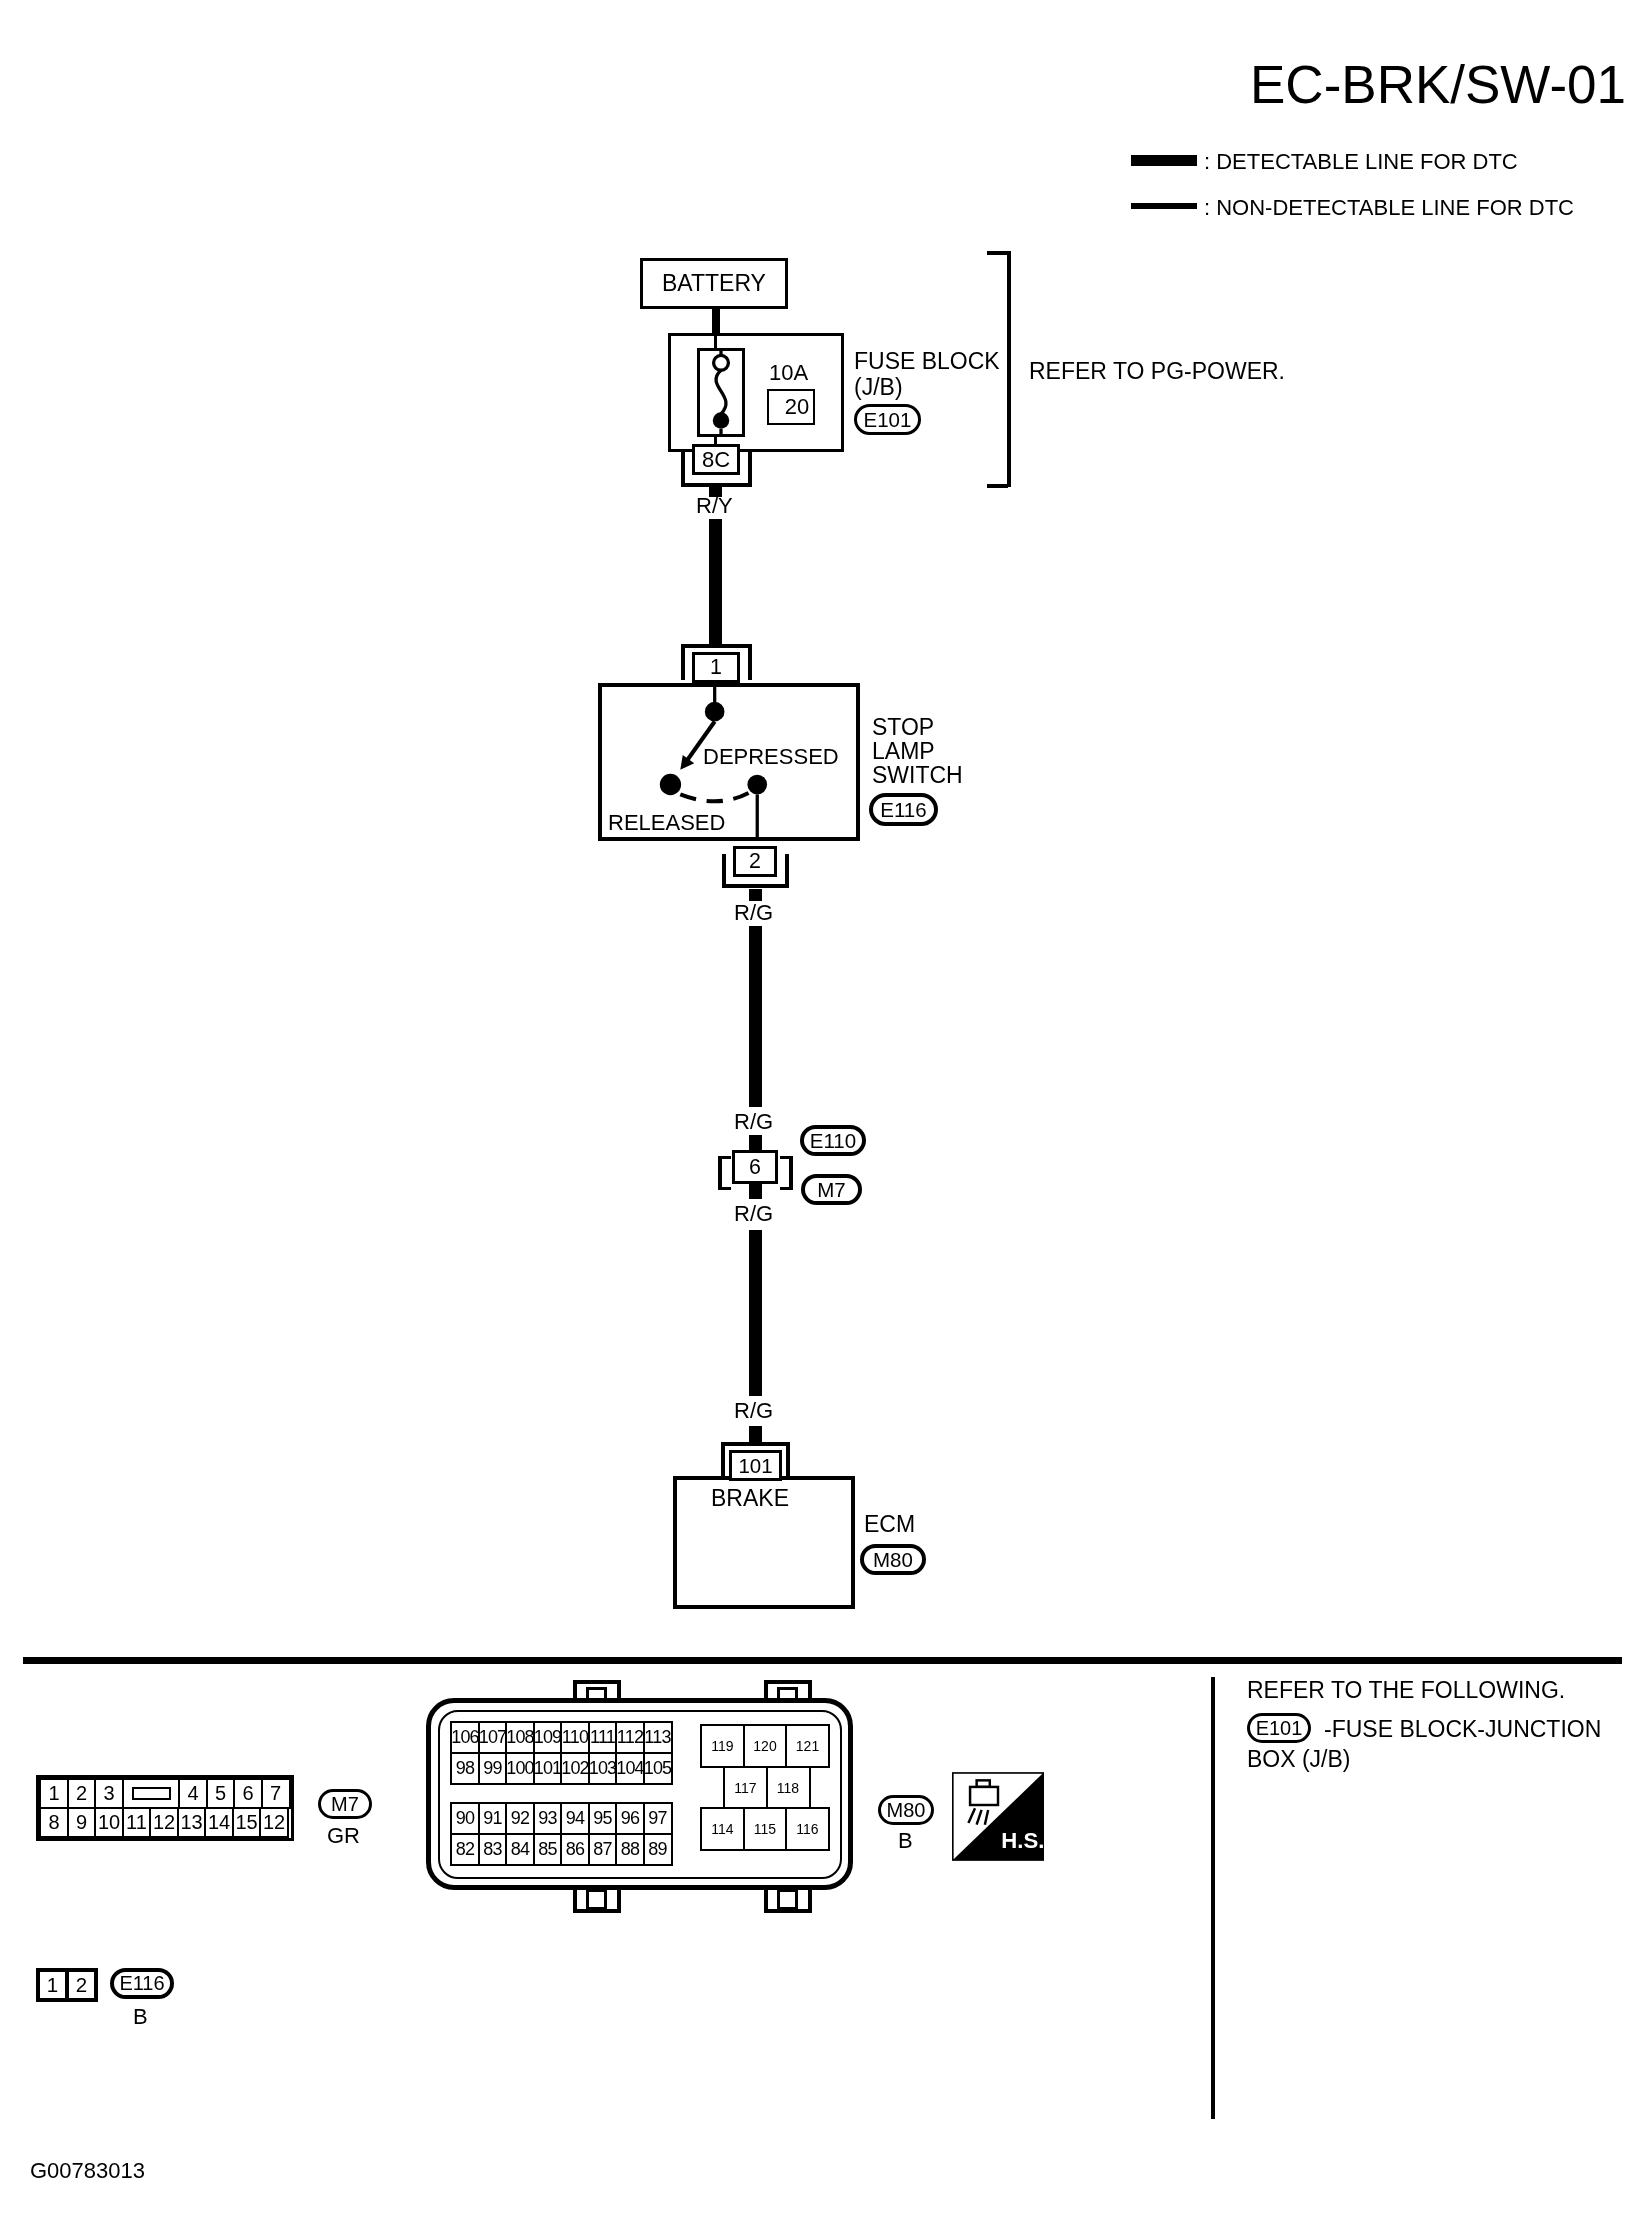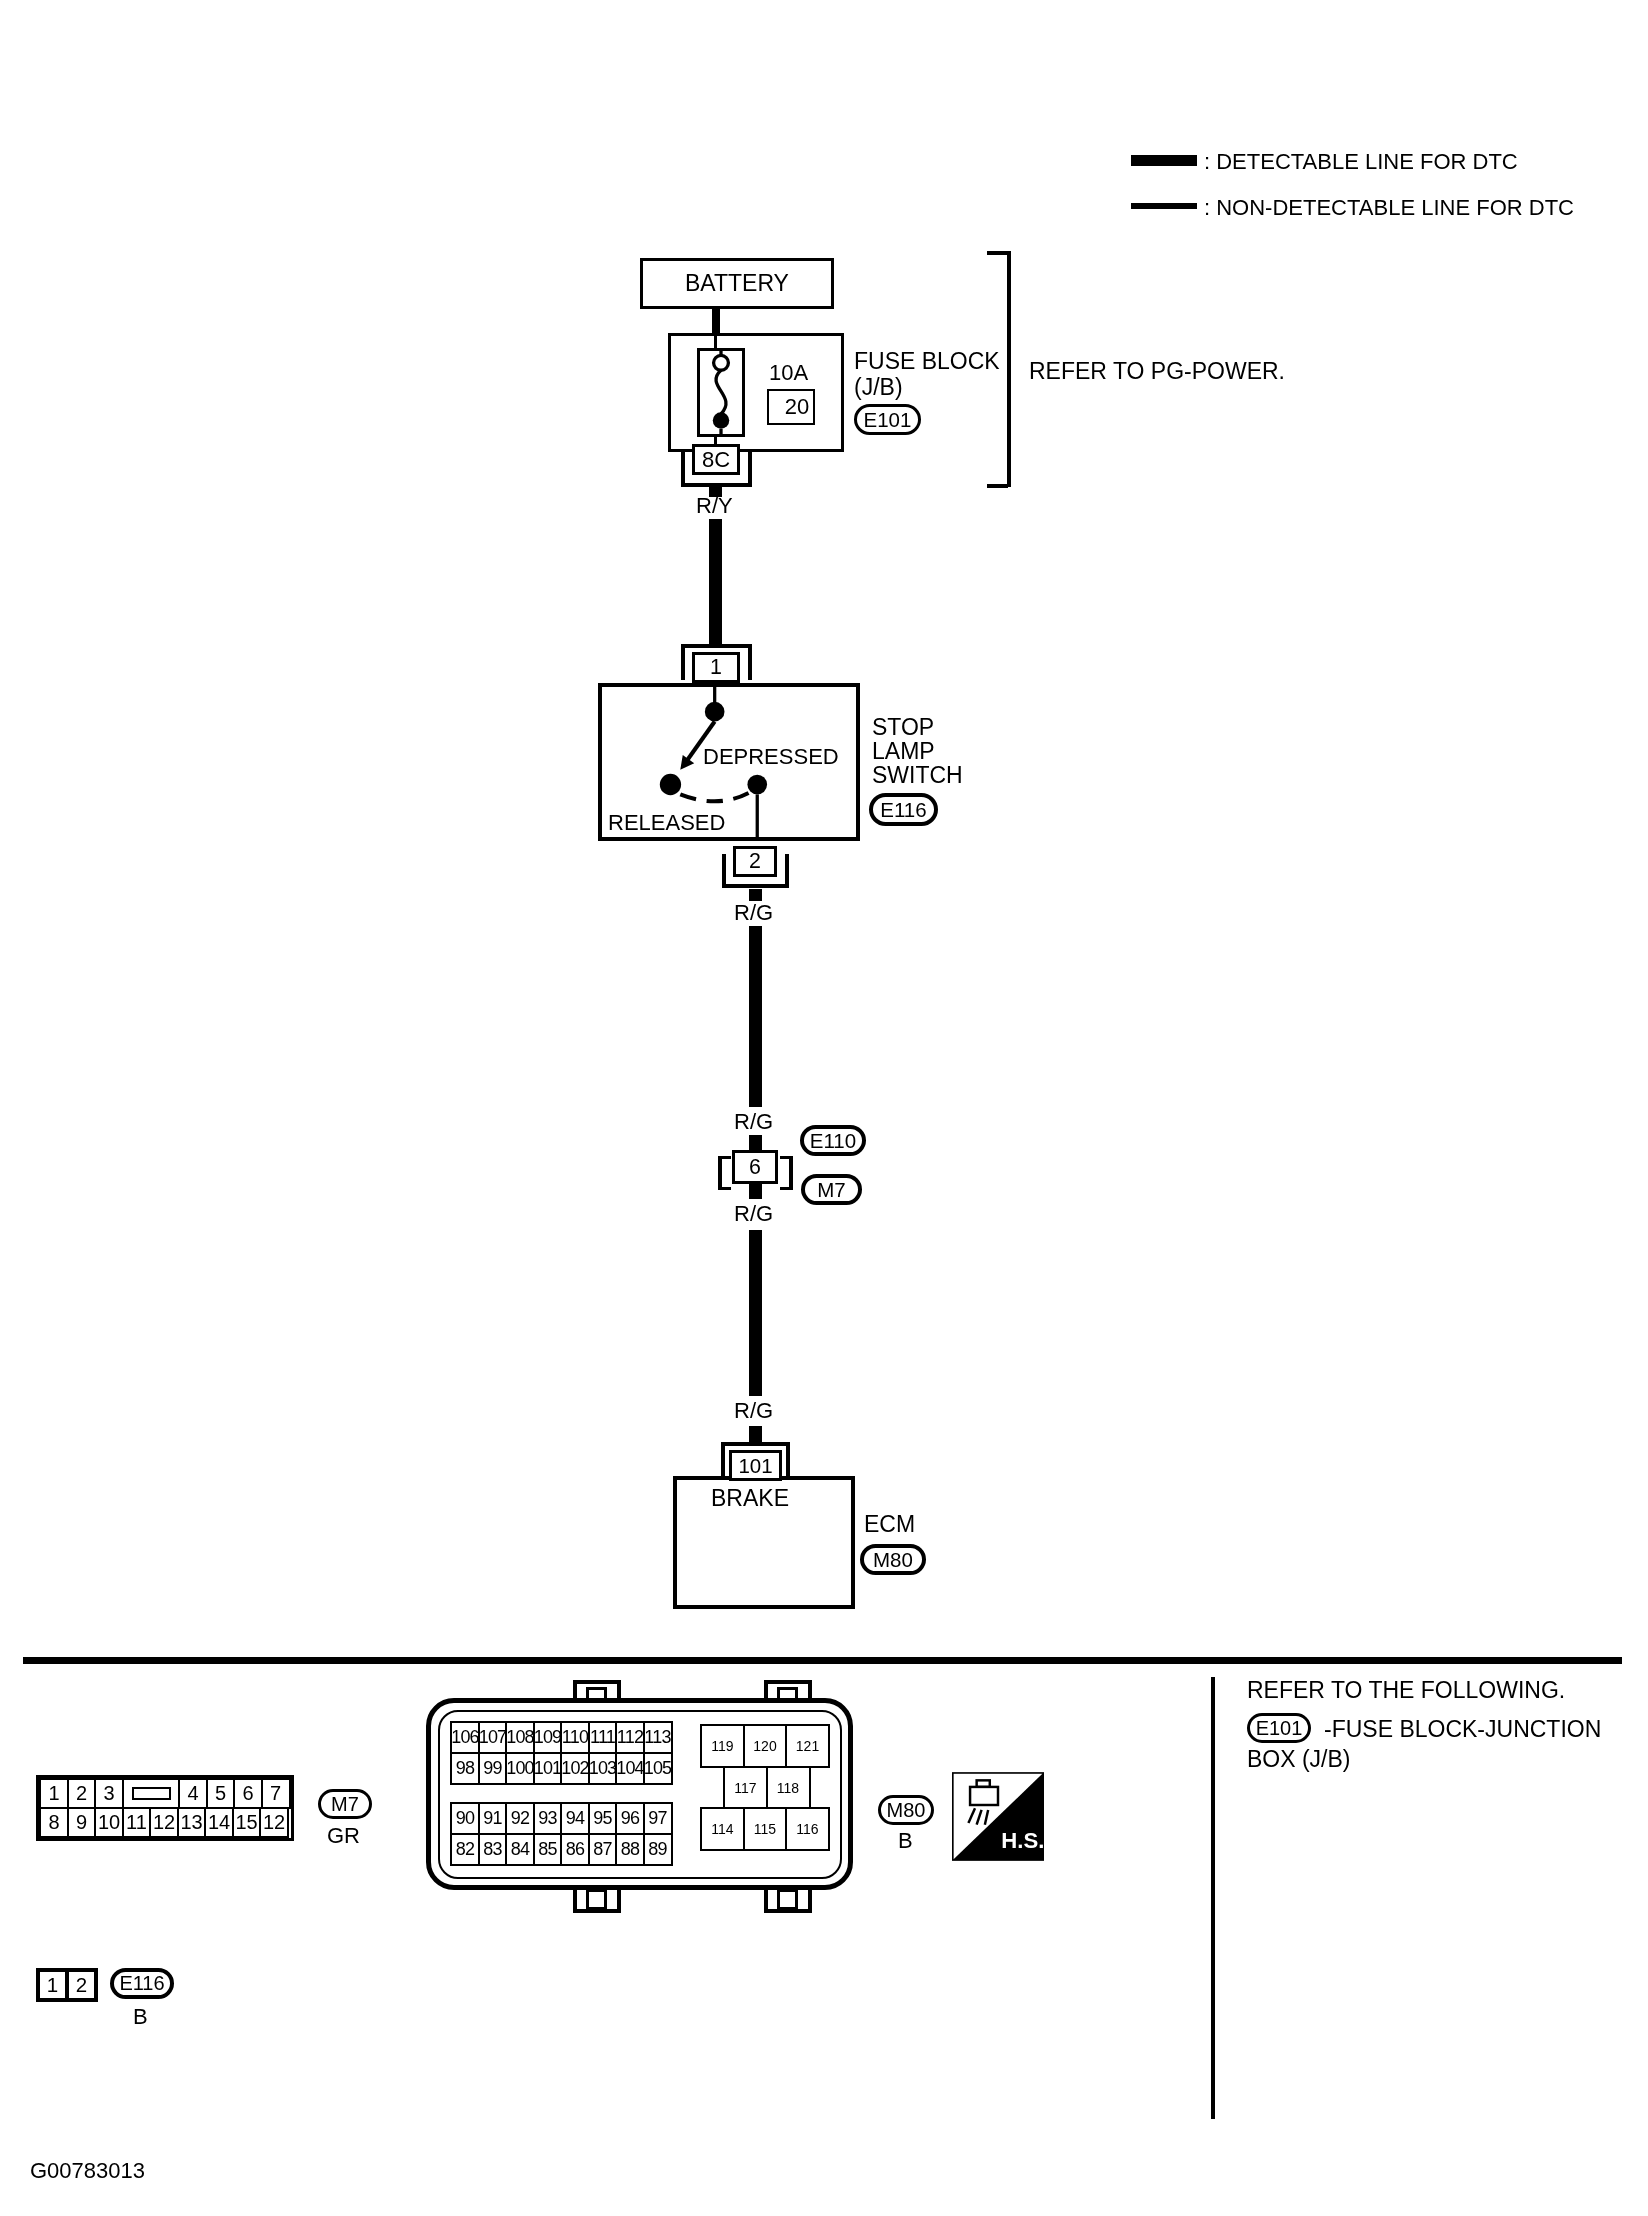--- a/index.html
+++ b/index.html
@@ -32,27 +32,28 @@
   .shell{position:absolute;border:5px solid #000;border-radius:28px;background:#fff;box-sizing:border-box;}
   .shell-inner{position:absolute;border:2.5px solid #000;border-radius:20px;box-sizing:border-box;}
   .tab{position:absolute;border:4.1px solid #000;background:#fff;box-sizing:border-box;}
   .tab-notch{position:absolute;border:3.3px solid #000;background:#fff;box-sizing:border-box;}
 </style>
 </head>
 <body>
 
 <div id="page">
 
+  <div class="txt" style="left:1133px;top:54px;width:493px;text-align:right;font-size:53px;">EC-BRK/SW-01</div>
 
   <div class="wire" style="left:1131px;top:155px;width:66px;height:10.7px;"></div>
   <div class="txt" style="left:1204px;top:149px;font-size:22px;">: DETECTABLE LINE FOR DTC</div>
   <div class="wire" style="left:1131px;top:203px;width:66px;height:5.7px;"></div>
   <div class="txt" style="left:1204px;top:195px;font-size:22px;">: NON-DETECTABLE LINE FOR DTC</div>
 
-  <div class="box" style="left:640px;top:258px;width:194px;height:51px;">
+  <div class="box" style="left:640px;top:258px;width:148px;height:51px;">
     <span class="txt" style="position:static;font-size:23px;">BATTERY</span>
   </div>
 
   <div class="wire" style="left:712px;top:309px;width:8.2px;height:25px;"></div>
 
   <div class="box" style="left:668px;top:333px;width:176px;height:119px;"></div>
   <div class="wire" style="left:714px;top:333px;width:3.3px;height:20px;"></div>
   <div class="box" style="left:697px;top:348px;width:48px;height:89px;"></div>
   <svg class="abs" style="left:697px;top:348px;" width="48" height="89" viewBox="0 0 58 108">
     <line x1="29" y1="0" x2="29" y2="9" stroke="#000" stroke-width="4"></line>

